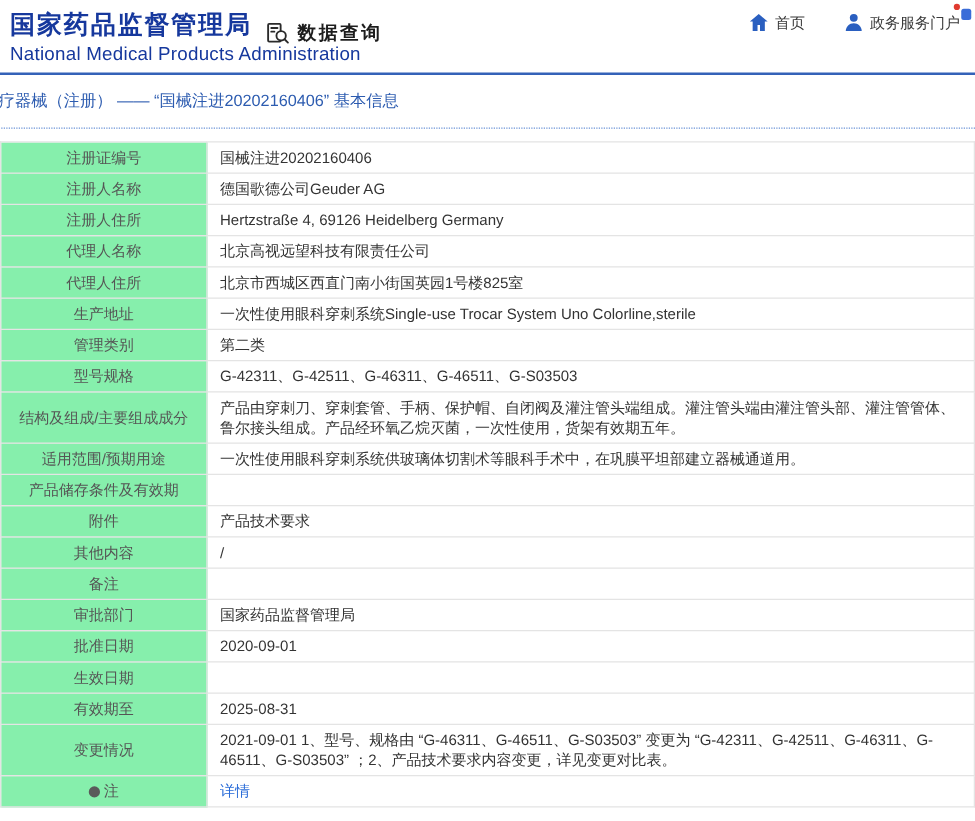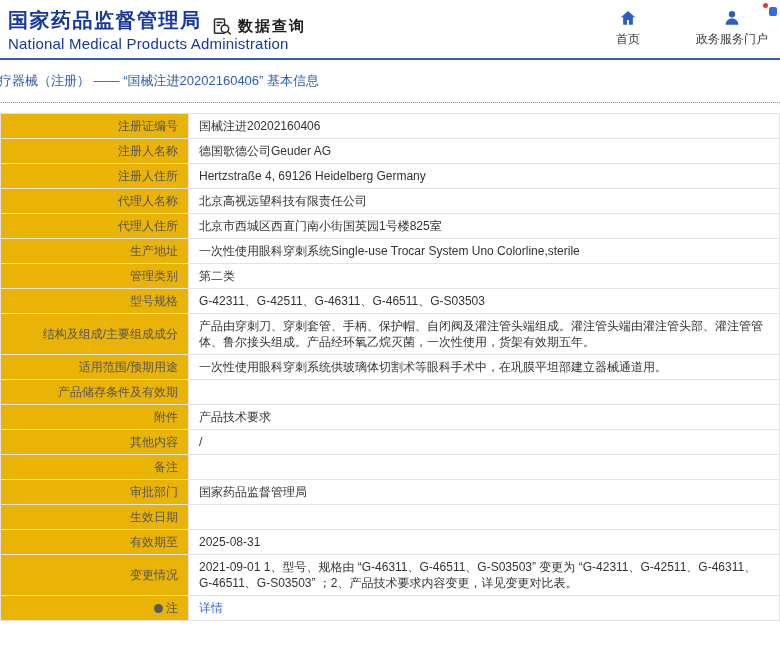--- a/index.html
+++ b/index.html
@@ -21,21 +21,21 @@
     line-height:24px;
   }
   .logo-sub { color:#16389d; font-size:15px; margin-top:3px; letter-spacing:0.2px; }
   .query {
     position:absolute; left:212px; top:17px;
     display:flex; align-items:flex-start; gap:6px;
   }
   .query-text { font-size:15px; font-weight:bold; color:#1d1d1d; letter-spacing:2px; }
   .nav { position:absolute; right:12px; top:9px; display:flex; gap:30px; }
   .nav-item {
-    display:flex; flex-direction:column; align-items:center; gap:4px; cursor:pointer;margin-left:26px;
+    display:flex; flex-direction:row; align-items:center; gap:4px; cursor:pointer;
   }
   .nav-label { font-size:12px; color:#3a3a3a; white-space:nowrap; }
   .corner { position:absolute; right:3px; top:1px; width:14px; height:16px; }
   .corner .dot-red {
     position:absolute; left:0; top:2px; width:5px; height:5px; border-radius:50%;
     background:#e03a2f;
   }
   .corner .dot-blue {
     position:absolute; right:0; top:6px; width:8px; height:9px; border-radius:2px;
     background:#3a6cd8;
@@ -55,21 +55,21 @@
   }
   table.info td {
     border:1px solid #e4e4e4;
     padding:4px 10px;
     height:25px;
     line-height:16px;
     vertical-align:middle;
     word-wrap:break-word;
   }
   td.label {
-    width:188px; background:#eab308; text-align:right; color:#555;
+    width:165px; background:#86efac; text-align:center; color:#555;
   }
   td.value { color:#333; padding-left:13px; }
   .detail-link { color:#2a6cd8; text-decoration:none; cursor:pointer; }
   .note-icon {
     display:inline-block; width:9px; height:9px; border-radius:50%;
     background:#5a5a5a; margin-right:3px; vertical-align:-1px;
   }
   .icon-box { display:inline-flex; align-items:center; justify-content:center; }
 </style>
 </head>
@@ -183,20 +183,24 @@
         </tr>
         <tr>
           <td class="label">备注</td>
           <td class="value"></td>
         </tr>
         <tr>
           <td class="label">审批部门</td>
           <td class="value">国家药品监督管理局</td>
         </tr>
         <tr>
+          <td class="label">批准日期</td>
+          <td class="value">2020-09-01</td>
+        </tr>
+        <tr>
           <td class="label">生效日期</td>
           <td class="value"></td>
         </tr>
         <tr>
           <td class="label">有效期至</td>
           <td class="value">2025-08-31</td>
         </tr>
         <tr>
           <td class="label">变更情况</td>
           <td class="value">2021-09-01 1、型号、规格由 “G-46311、G-46511、G-S03503” 变更为 “G-42311、G-42511、G-46311、G-46511、G-S03503” ；2、产品技术要求内容变更，详见变更对比表。</td>

